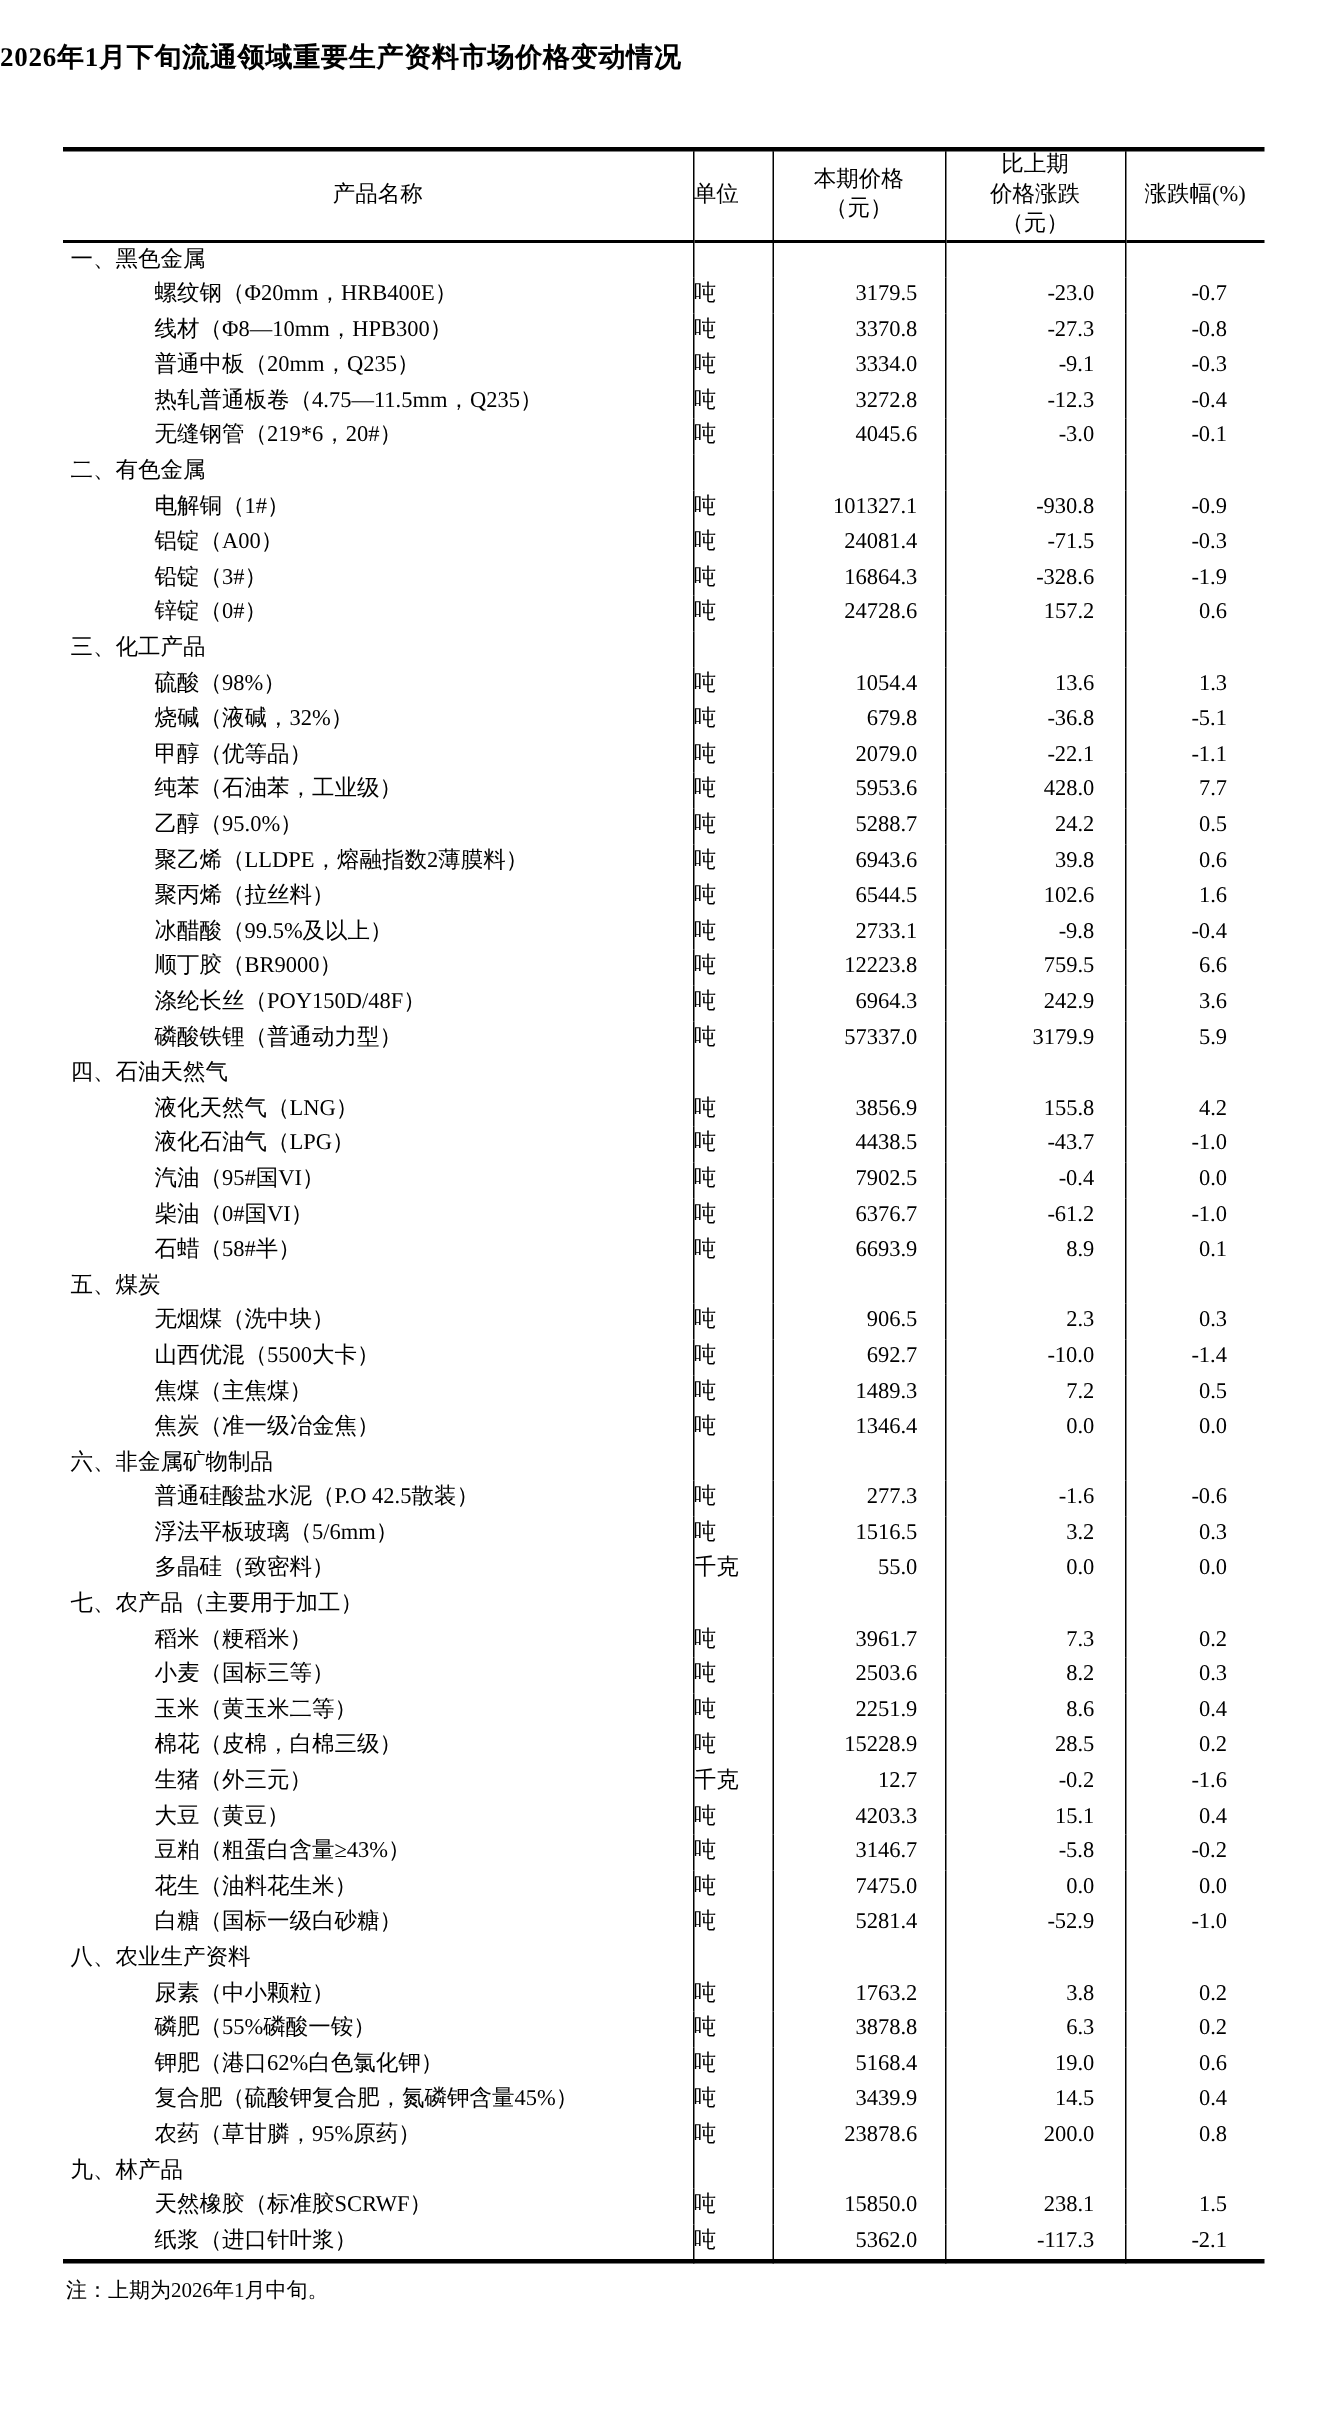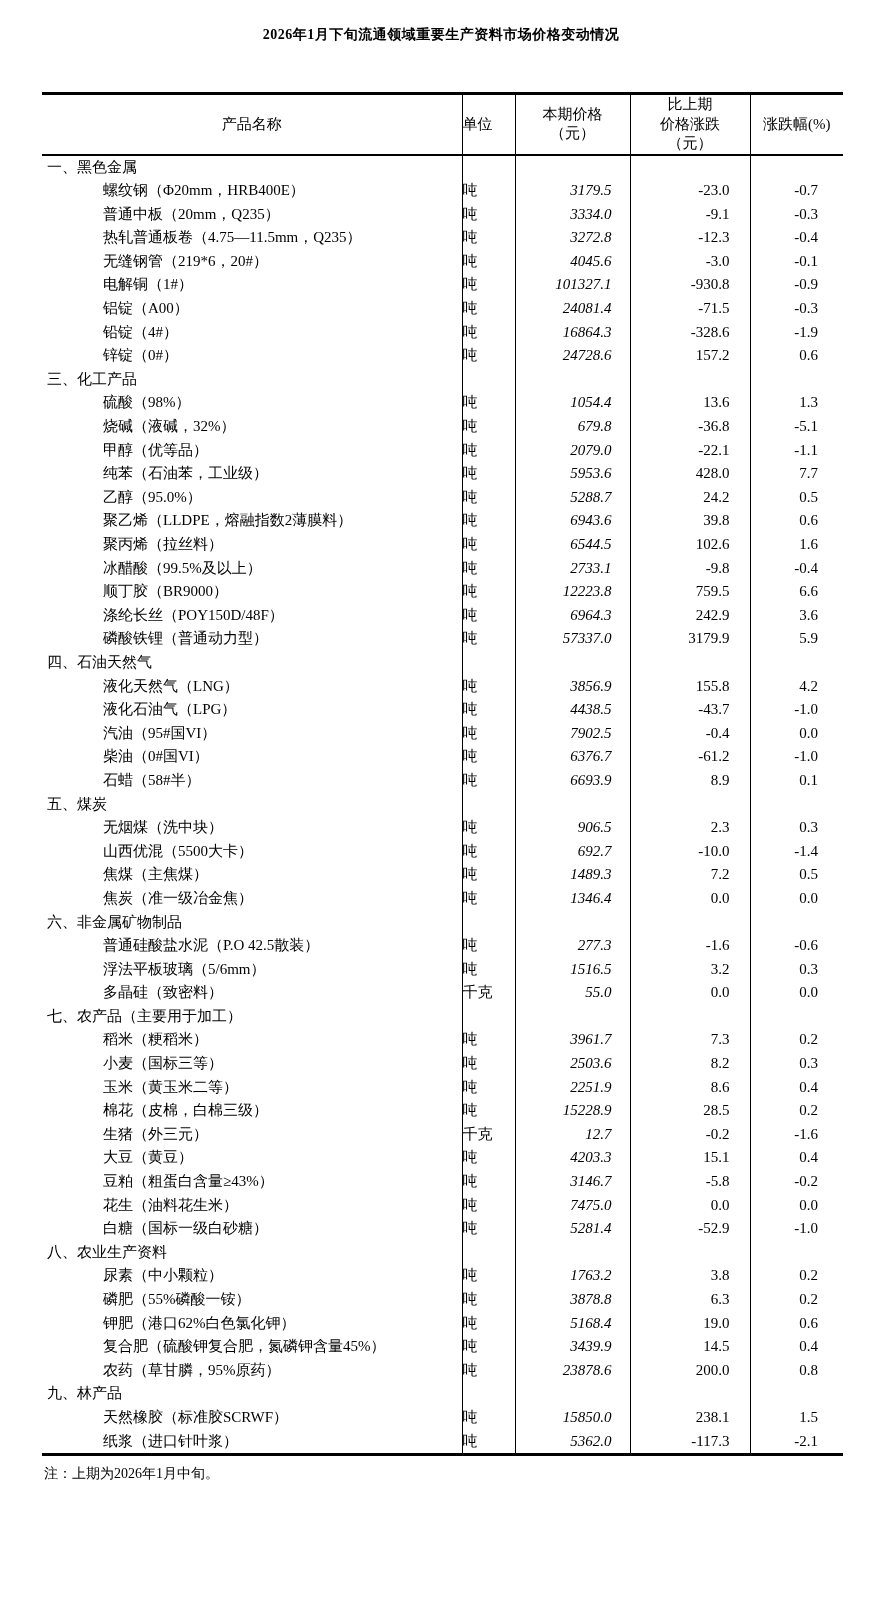--- a/index.html
+++ b/index.html
@@ -11,22 +11,21 @@
   }
   .page {
     width: 882px;
     height: 1617px;
     position: relative;
     background: #ffffff;
     overflow: hidden;
   }
   .page-title {
     padding-top: 26px;
-    text-align: center;
-    font-size: 14px;
+    font-size: 18px;
     font-weight: bold;
     letter-spacing: 0.5px;
   }
   .table-wrap {
     margin: 48px 39px 0 42px;
   }
   table.price-table {
     width: 801px;
     border-collapse: collapse;
     table-layout: fixed;
@@ -48,21 +47,21 @@
     height: 23.6px;
     line-height: 23.6px;
     white-space: nowrap;
     overflow: hidden;
     font-size: 15px;
   }
   td.section-label { padding-left: 5px; }
   td.product-name { padding-left: 61px; }
   .col-unit { text-align: left; }
   td.num { text-align: right; }
-  td.col-price.num { padding-right: 18px; font-style: italic; }
+  td.col-price.num { padding-right: 18px; }
   td.col-change.num { padding-right: 20px; }
   td.col-pct.num { padding-right: 25px; margin-left: 24px; }
   .footnote {
     margin: 9px 12px 0 44px;
     font-size: 14px;
   }
 </style>
 </head>
 <body>
 
@@ -109,20 +108,27 @@
             <td class="col-pct"></td>
           </tr>
           <tr>
             <td class="col-name product-name">螺纹钢（Φ20mm，HRB400E）</td>
             <td class="col-unit">吨</td>
             <td class="col-price num">3179.5</td>
             <td class="col-change num">-23.0</td>
             <td class="col-pct num">-0.7</td>
           </tr>
           <tr>
+            <td class="col-name product-name">线材（Φ8—10mm，HPB300）</td>
+            <td class="col-unit">吨</td>
+            <td class="col-price num">3370.8</td>
+            <td class="col-change num">-27.3</td>
+            <td class="col-pct num">-0.8</td>
+          </tr>
+          <tr>
             <td class="col-name product-name">普通中板（20mm，Q235）</td>
             <td class="col-unit">吨</td>
             <td class="col-price num">3334.0</td>
             <td class="col-change num">-9.1</td>
             <td class="col-pct num">-0.3</td>
           </tr>
           <tr>
             <td class="col-name product-name">热轧普通板卷（4.75—11.5mm，Q235）</td>
             <td class="col-unit">吨</td>
             <td class="col-price num">3272.8</td>
@@ -130,35 +136,42 @@
             <td class="col-pct num">-0.4</td>
           </tr>
           <tr>
             <td class="col-name product-name">无缝钢管（219*6，20#）</td>
             <td class="col-unit">吨</td>
             <td class="col-price num">4045.6</td>
             <td class="col-change num">-3.0</td>
             <td class="col-pct num">-0.1</td>
           </tr>
           <tr>
+            <td class="col-name section-label">二、有色金属</td>
+            <td class="col-unit"></td>
+            <td class="col-price"></td>
+            <td class="col-change"></td>
+            <td class="col-pct"></td>
+          </tr>
+          <tr>
             <td class="col-name product-name">电解铜（1#）</td>
             <td class="col-unit">吨</td>
             <td class="col-price num">101327.1</td>
             <td class="col-change num">-930.8</td>
             <td class="col-pct num">-0.9</td>
           </tr>
           <tr>
             <td class="col-name product-name">铝锭（A00）</td>
             <td class="col-unit">吨</td>
             <td class="col-price num">24081.4</td>
             <td class="col-change num">-71.5</td>
             <td class="col-pct num">-0.3</td>
           </tr>
           <tr>
-            <td class="col-name product-name">铅锭（4#）</td>
+            <td class="col-name product-name">铅锭（3#）</td>
             <td class="col-unit">吨</td>
             <td class="col-price num">16864.3</td>
             <td class="col-change num">-328.6</td>
             <td class="col-pct num">-1.9</td>
           </tr>
           <tr>
             <td class="col-name product-name">锌锭（0#）</td>
             <td class="col-unit">吨</td>
             <td class="col-price num">24728.6</td>
             <td class="col-change num">157.2</td>

